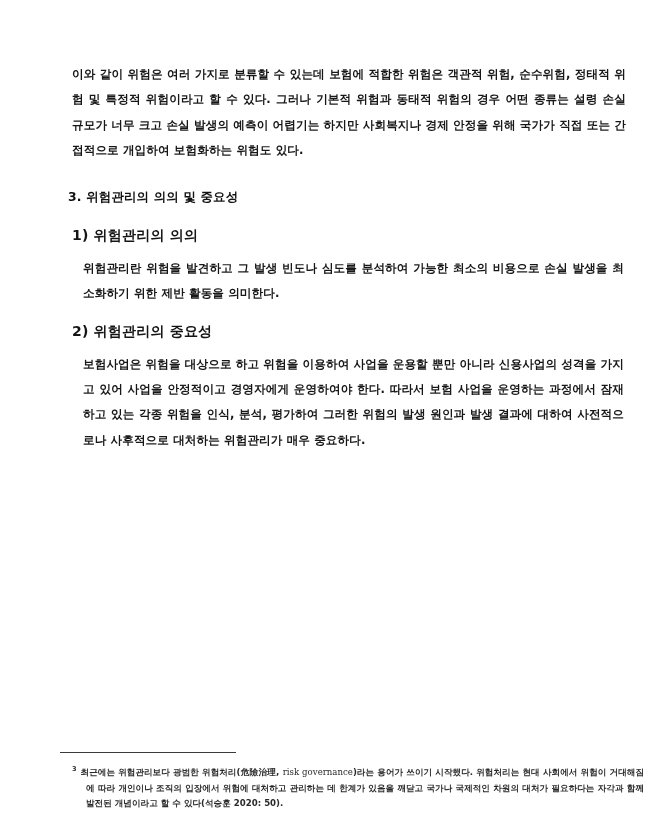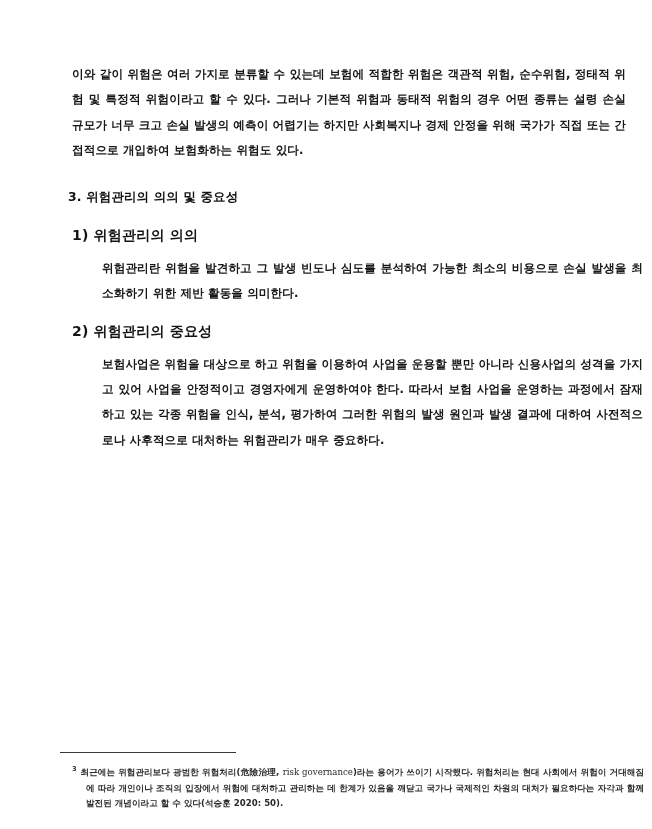--- a/index.html
+++ b/index.html
@@ -45,21 +45,21 @@
     word-break: break-all;
   }
 
   .para-top {
     margin-left: 12px;
     width: 554px;
     text-indent: 0;
   }
 
   .block-indent {
-    margin-left: 42px;
+    margin-left: 23px;
     width: 541px;
   }
 
   
   .h-section {
     font-size: 12.4px;
     font-weight: 700;
     line-height: 20px;
     margin: 8px;
     letter-spacing: 0.2px;

